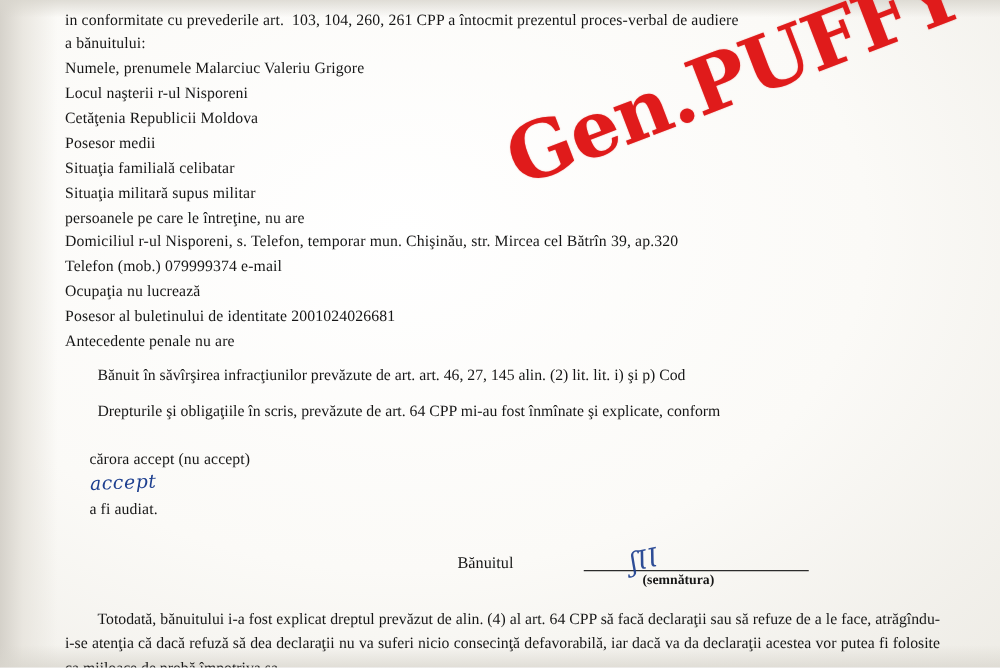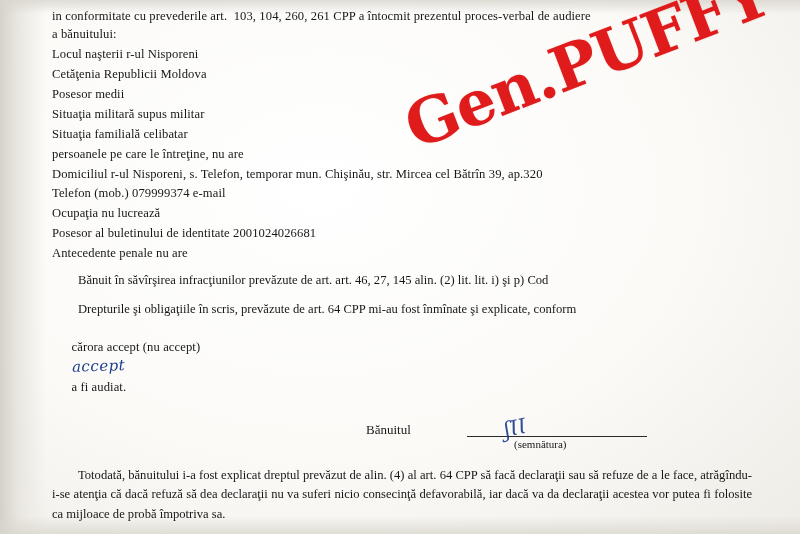--- a/index.html
+++ b/index.html
@@ -91,20 +91,21 @@
     left: 415px;
     top: 15px;
     width: 180px;
     border-bottom: 1px solid #2b2b2b;
   }
   .sig-caption {
     position: absolute;
     left: 462px;
     top: 15px;
     font-size: 11px;
+    font-weight: bold;
   }
   .sig-mark {
     position: absolute;
     left: 452px;
     top: -8px;
     font-family: "DejaVu Serif", serif;
     font-style: italic;
     font-size: 21px;
     color: #1d3f8f;
     transform: rotate(-12deg);
@@ -148,25 +149,26 @@
   <div id="edge-left"></div>
   <div id="edge-top"></div>
   <div id="edge-bottom"></div>
 
   <div id="doc-body">
 
     <div class="line tight">in conformitate cu prevederile art.  103, 104, 260, 261 CPP a întocmit prezentul proces-verbal de audiere</div>
     <div class="line tight">a bănuitului:</div>
 
     <div class="fields">
+      <div class="line">Numele, prenumele Malarciuc Valeriu Grigore</div>
       <div class="line">Locul naşterii r-ul Nisporeni</div>
       <div class="line">Cetăţenia Republicii Moldova</div>
       <div class="line">Posesor medii</div>
+      <div class="line">Situaţia familială celibatar</div>
       <div class="line">Situaţia militară supus militar</div>
-      <div class="line">Situaţia familială celibatar</div>
       <div class="line">persoanele pe care le întreţine, nu are</div>
       <div class="line">Domiciliul r-ul Nisporeni, s. Telefon, temporar mun. Chişinău, str. Mircea cel Bătrîn 39, ap.320</div>
       <div class="line">Telefon (mob.) 079999374 e-mail</div>
       <div class="line">Ocupaţia nu lucrează</div>
       <div class="line">Posesor al buletinului de identitate 2001024026681</div>
       <div class="line">Antecedente penale nu are</div>
     </div>
 
     <div class="para">Bănuit în săvîrşirea infracţiunilor prevăzute de art. art. 46, 27, 145 alin. (2)  lit. lit. i) şi p) Cod</div>
 

